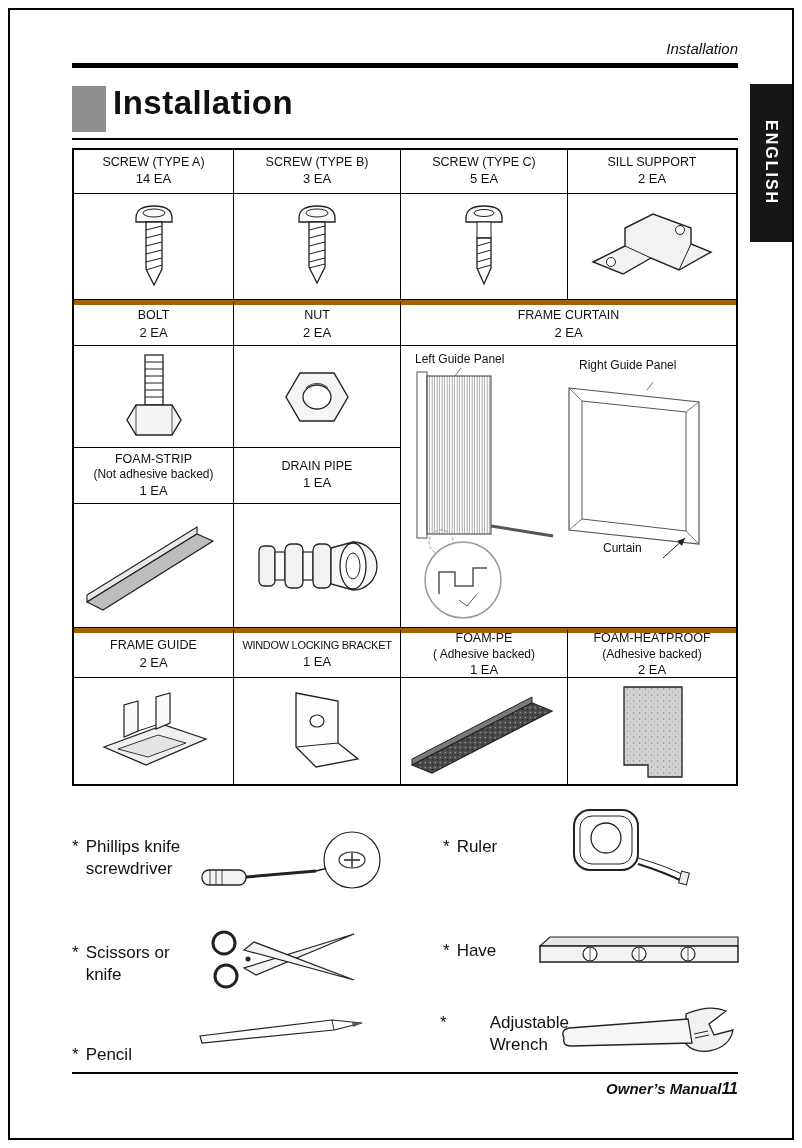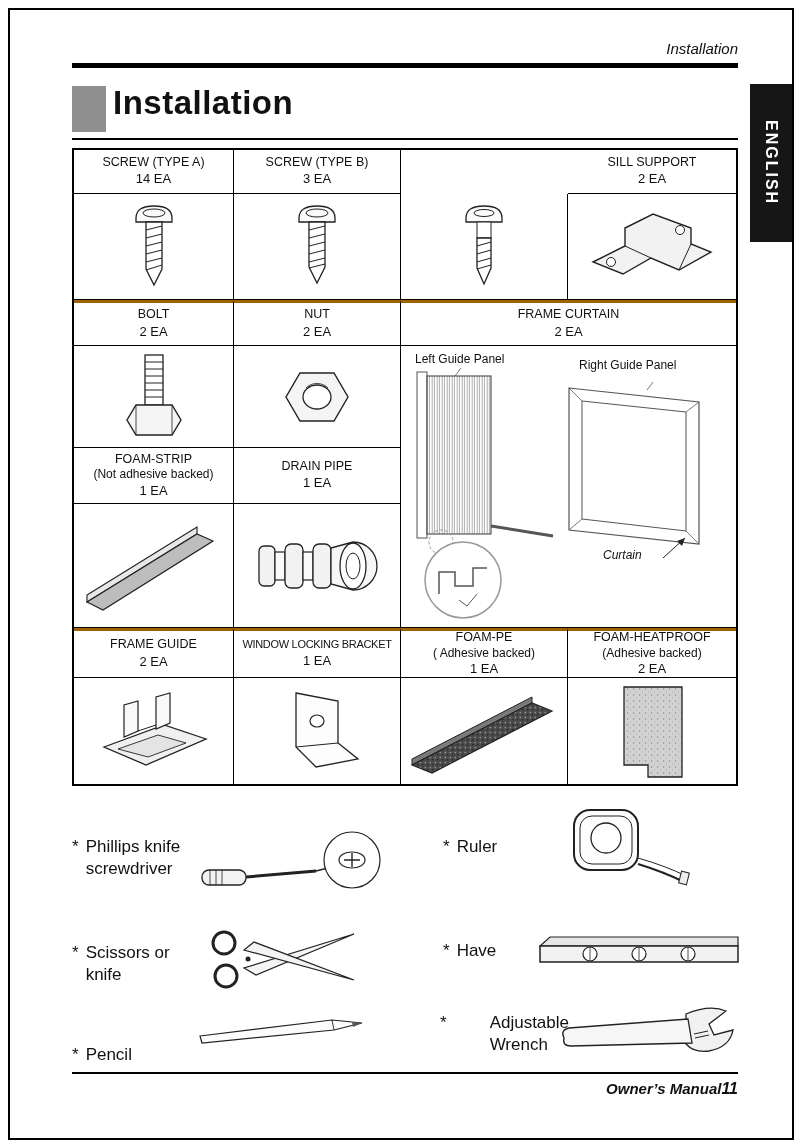--- a/index.html
+++ b/index.html
@@ -18,21 +18,21 @@
             font-weight:bold;font-size:16px;letter-spacing:2px;}
 
   .parts-table{position:absolute;left:72px;top:148px;width:666px;box-sizing:border-box;
                display:grid;grid-template-columns:160px 167px 167px 1fr;
                grid-template-rows:44px 106px 46px 102px 56px 124px 50px 106px;
                border:2px solid #000;background:#fff;}
   .cell{box-sizing:border-box;border-right:1px solid #000;border-bottom:1px solid #000;
         display:flex;flex-direction:column;align-items:center;justify-content:center;overflow:hidden;}
   .cell.no-r{border-right:none;text-align:right;}
   .cell.no-b{border-bottom:none;}
-  .cell.thick-t{border-top:3px solid #a16207;}
+  .cell.thick-t{border-top:5px solid #a16207;}
   .hdr{padding:4px 2px;text-align:center;}
   .part-name{font-size:12.5px;line-height:1.25;}
   .part-name.small-name{font-size:11px;letter-spacing:-.3px;}
   .part-sub{font-size:12px;line-height:1.2;}
   .part-sub:empty{display:none;}
   .part-qty{font-size:13px;line-height:1.3;margin-top:1px;}
   .curtain-cell{position:relative;display:block;padding:0;}
   .fc-label{position:absolute;font-size:12px;white-space:nowrap;}
 
   .tools-intro{position:absolute;left:72px;top:796px;font-size:17px;}
@@ -57,20 +57,24 @@
 
   <div class="parts-table">
 
     <div class="cell hdr" style="grid-area:1/1">
       <div class="part-name">SCREW (TYPE A)</div>
       <div class="part-qty">14 EA</div>
     </div>
     <div class="cell hdr" style="grid-area:1/2">
       <div class="part-name">SCREW (TYPE B)</div>
       <div class="part-qty">3 EA</div>
+    </div>
+    <div class="cell hdr" style="grid-area:1/3">
+      <div class="part-name">SCREW (TYPE C)</div>
+      <div class="part-qty">5 EA</div>
     </div>
     <div class="cell hdr no-r" style="grid-area:1/4">
       <div class="part-name">SILL SUPPORT</div>
       <div class="part-qty">2 EA</div>
     </div>
 
     <div class="cell img" style="grid-area:2/1">
       <span>
         <svg width="54" height="92" viewBox="0 0 54 92">
           <path d="M9 17 Q9 5 27 5 Q45 5 45 17 L45 21 L9 21 Z" fill="#fafafa" stroke="#222" stroke-width="1.3"></path>
@@ -162,21 +166,21 @@
         <path d="M252 36 L246 44" stroke="#555" stroke-width="0.8"></path>
         <path d="M262 212 L284 192" stroke="#222" stroke-width="1"></path>
         <path d="M284 192 L276 195 L281 200 Z" fill="#222"></path>
         <circle cx="40" cy="196" r="12" fill="none" stroke="#999" stroke-width="1" stroke-dasharray="3 2"></circle>
         <circle cx="62" cy="234" r="38" fill="#fff" stroke="#999" stroke-width="1.5"></circle>
         <path d="M38 248 L38 226 L54 226 L54 240 L72 240 L72 222 L86 222" fill="none" stroke="#555" stroke-width="1.5"></path>
         <path d="M58 254 L66 260 L76 248" fill="none" stroke="#555" stroke-width="1"></path>
       </svg>
       <span class="fc-label" style="left:14px;top:6px;">Left Guide Panel</span>
       <span class="fc-label" style="left:178px;top:12px;">Right Guide Panel</span>
-      <span class="fc-label" style="left:202px;top:202px;font-style:italic;">Curtain</span>
+      <span class="fc-label" style="left:202px;top:195px;">Curtain</span>
     </div>
 
     <div class="cell hdr" style="grid-area:5/1">
       <div class="part-name">FOAM-STRIP</div>
       <div class="part-sub">(Not adhesive backed)</div>
       <div class="part-qty">1 EA</div>
     </div>
     <div class="cell hdr" style="grid-area:5/2">
       <div class="part-name">DRAIN PIPE</div>
 

